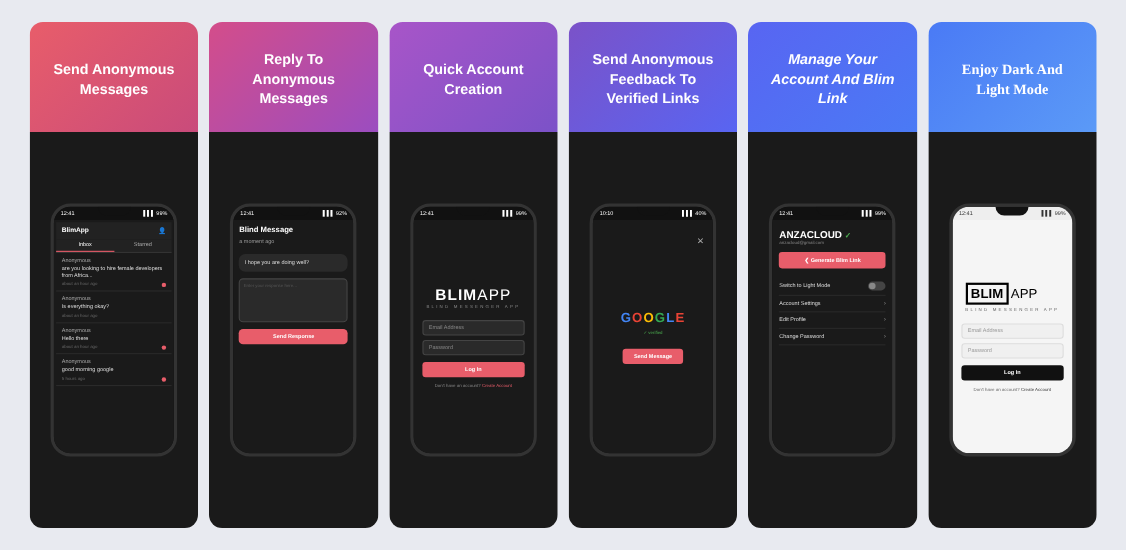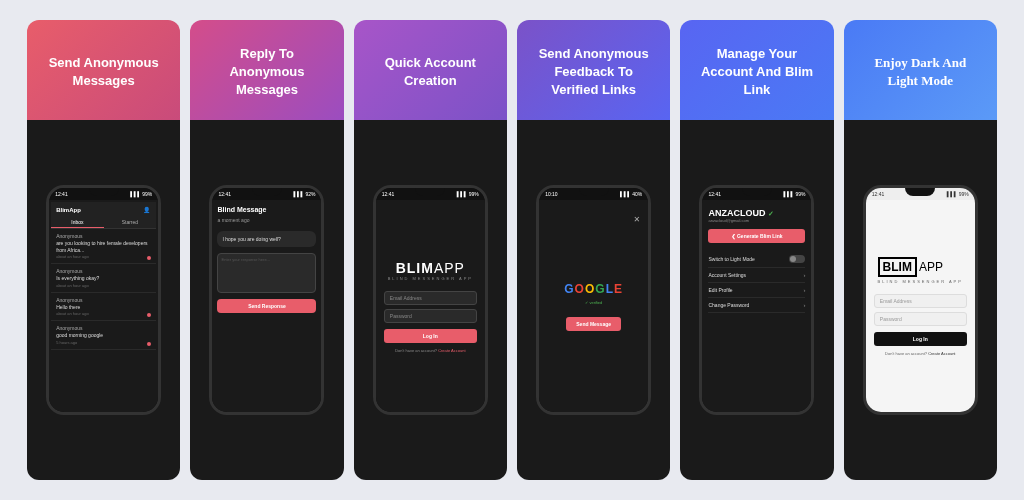--- a/index.html
+++ b/index.html
@@ -51,21 +51,21 @@
       display: flex;
       align-items: center;
       justify-content: center;
       padding: 10px 8px;
     }
     
     .card-1 .card-header { background: linear-gradient(135deg, #e85d6a, #c94b7b); }
     .card-2 .card-header { background: linear-gradient(135deg, #d44d8a, #9b4dc0); }
     .card-3 .card-header { background: linear-gradient(135deg, #a855c8, #7b52c8); }
     .card-4 .card-header { background: linear-gradient(135deg, #7b52c8, #5865f2); }
-    .card-5 .card-header { background: linear-gradient(135deg, #5865f2, #4a7af5); }
+    .card-5 .card-header { background: linear-gradient(135deg, #5865f2, #4a7af5); font-style: italic; }
     .card-6 .card-header { background: linear-gradient(135deg, #4a7af5, #5b9af7); font-family: Liberation Serif, serif; }
 
     
     .phone-mockup {
       width: 115px;
       height: 230px;
       background: #111;
       border-radius: 18px;
       border: 3px solid #333;
       overflow: hidden;

